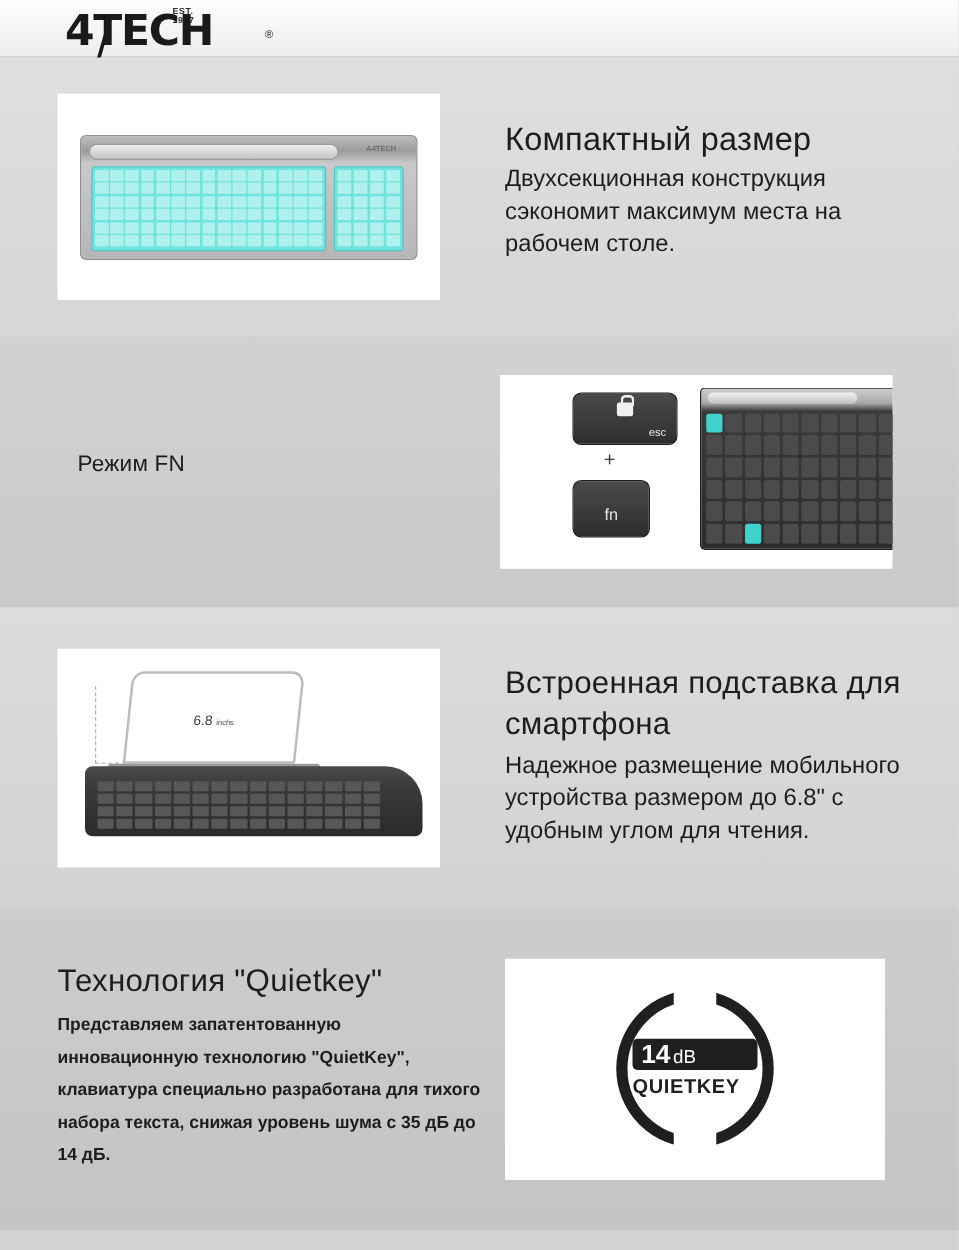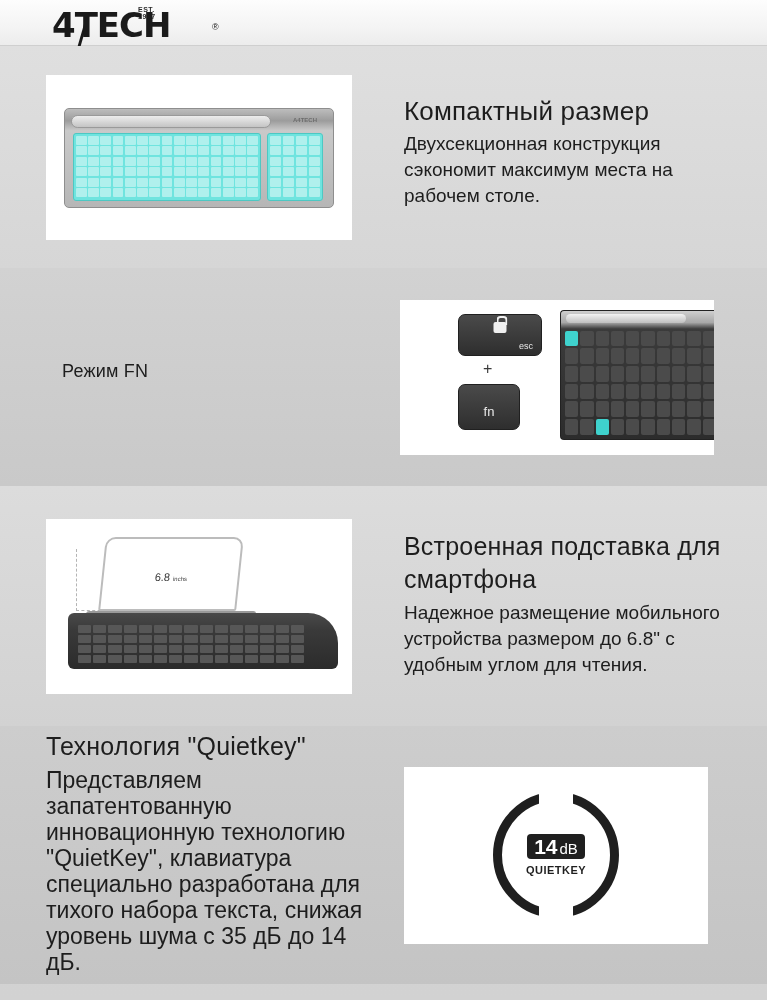--- a/index.html
+++ b/index.html
@@ -102,21 +102,21 @@
 
   
   .sec-3 .img-box { margin-left: 46px; width: 306px; height: 175px; }
   .sec-3 .txt-box { margin-left: 52px; width: 330px; margin-top: -4px; }
   .sec-3 h2.title { font-size: 25px; line-height: 33px; }
   .sec-3 p.body { font-size: 19px; line-height: 26px; }
 
   
   .sec-4 .txt-box { margin-left: 46px; width: 340px; margin-top: -6px; }
   .sec-4 h2.title { font-size: 25px; line-height: 34px; }
-  .sec-4 p.body { font-size: 23px; line-height: 26px; }
+  .sec-4 p.body { font-size: 14px; line-height: 26px; font-weight: bold; }
   .sec-4 .img-box { margin-left: 18px; width: 304px; height: 177px; }
 
   
   .kb-top {
     position: absolute;
     left: 18px; top: 33px;
     width: 270px; height: 100px;
     background: linear-gradient(180deg,#bdbdbd 0%, #9c9c9c 12%, #c9c9c9 22%, #b6b6b6 100%);
     border-radius: 5px;
     border: 1px solid #8e8e8e;
@@ -261,31 +261,31 @@
     position: absolute; left: 50%; transform: translateX(-50%);
     width: 34px; height: 14px; background: #fff;
   }
   .badge .gap-t { top: -2px; }
   .badge .gap-b { bottom: -2px; }
   .badge .inner {
     position: absolute; left: 13px; top: 13px; right: 13px; bottom: 13px;
     border-radius: 50%;
     background: #fff;
     display: flex; flex-direction: column;
-    align-items: center; justify-content: center;
+    justify-content: center;
   }
   .badge .db {
     display: flex; align-items: baseline;
     background: #1f1f1f; color: #fff;
     border-radius: 4px; padding: 2px 7px;
   }
   .badge .db .num { font-size: 21px; font-weight: bold; line-height: 1; }
   .badge .db .unit { font-size: 15px; margin-left: 2px; }
   .badge .word {
-    margin-top: 5px; font-size: 11px; font-weight: bold;
+    margin-top: 5px; font-size: 16px; font-weight: bold;
     letter-spacing: 0.5px; color: #1f1f1f;
   }
 </style>
 </head>
 <body>
 
 <div class="page">
 
   <div class="header">
     <div class="logo">

